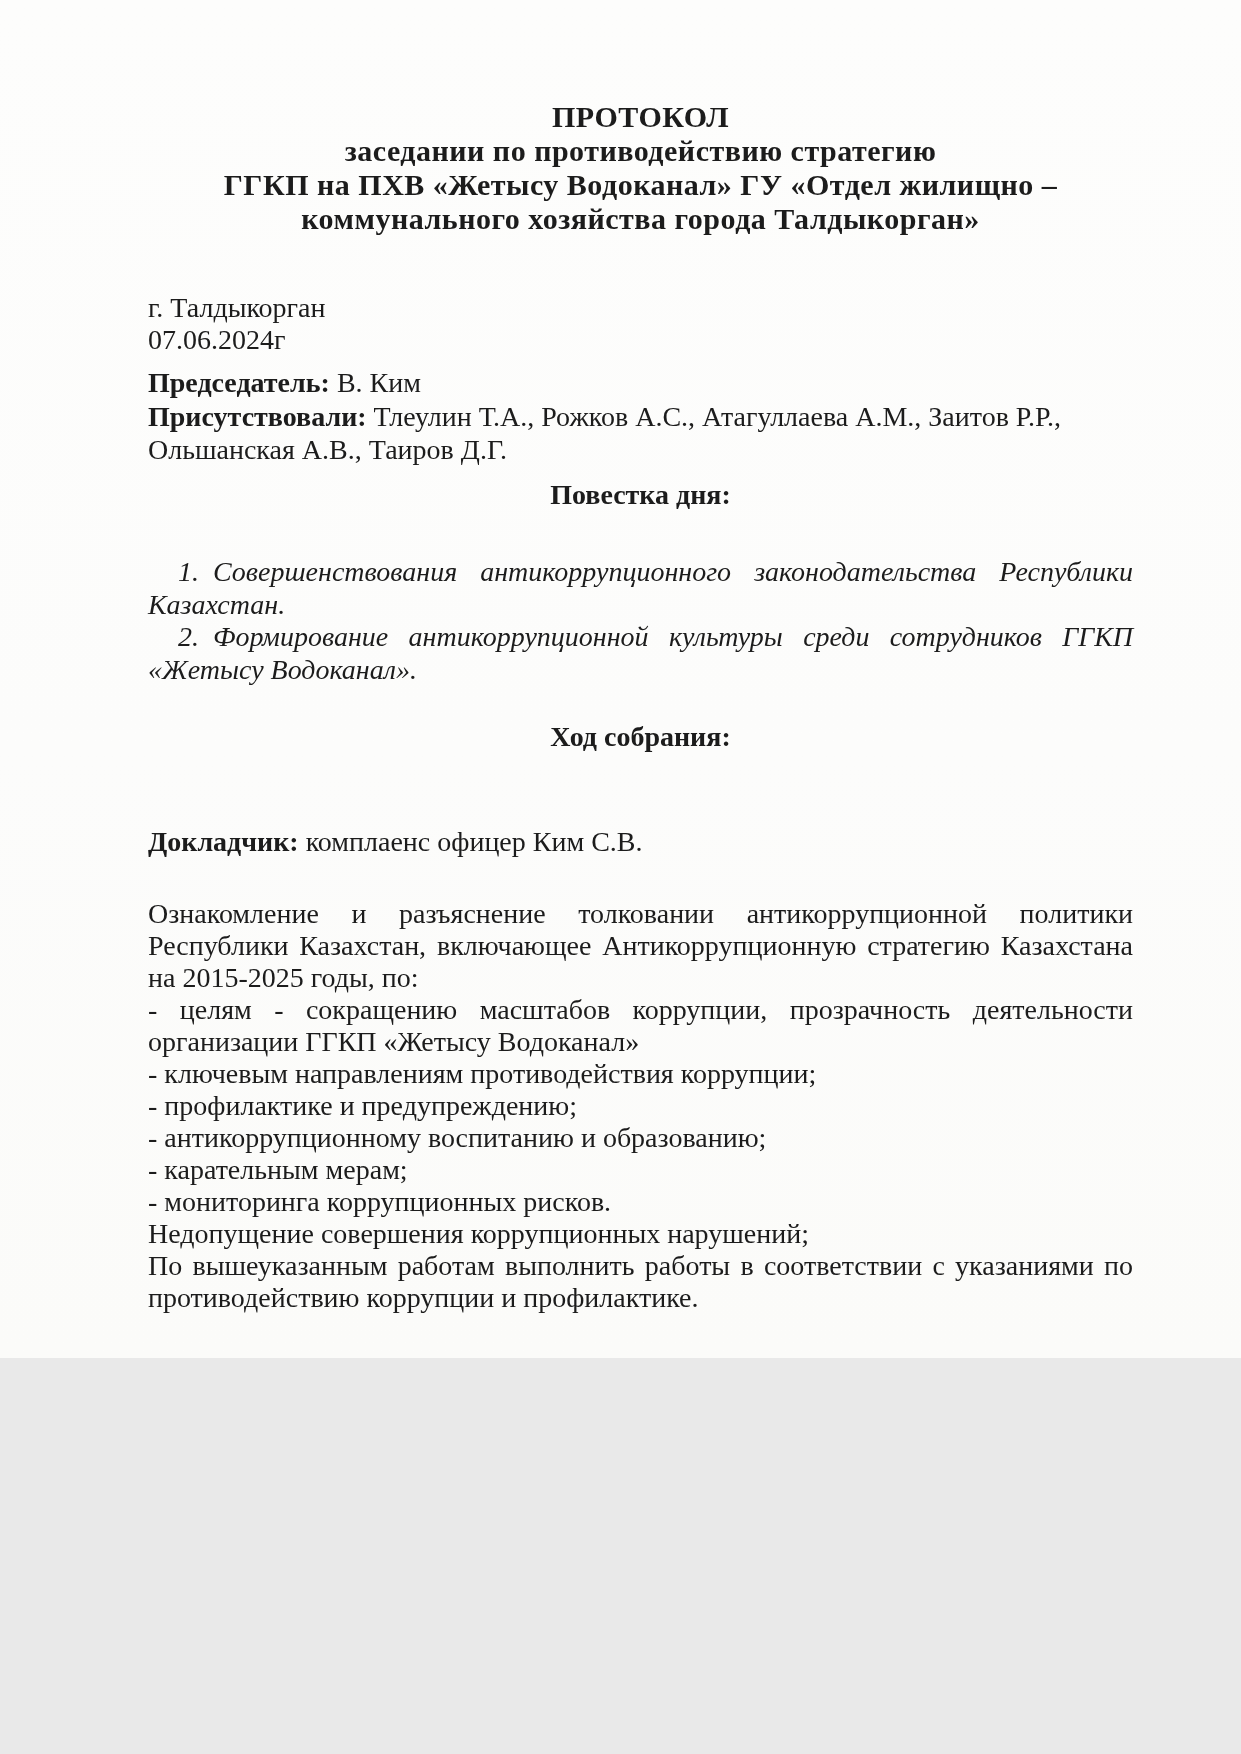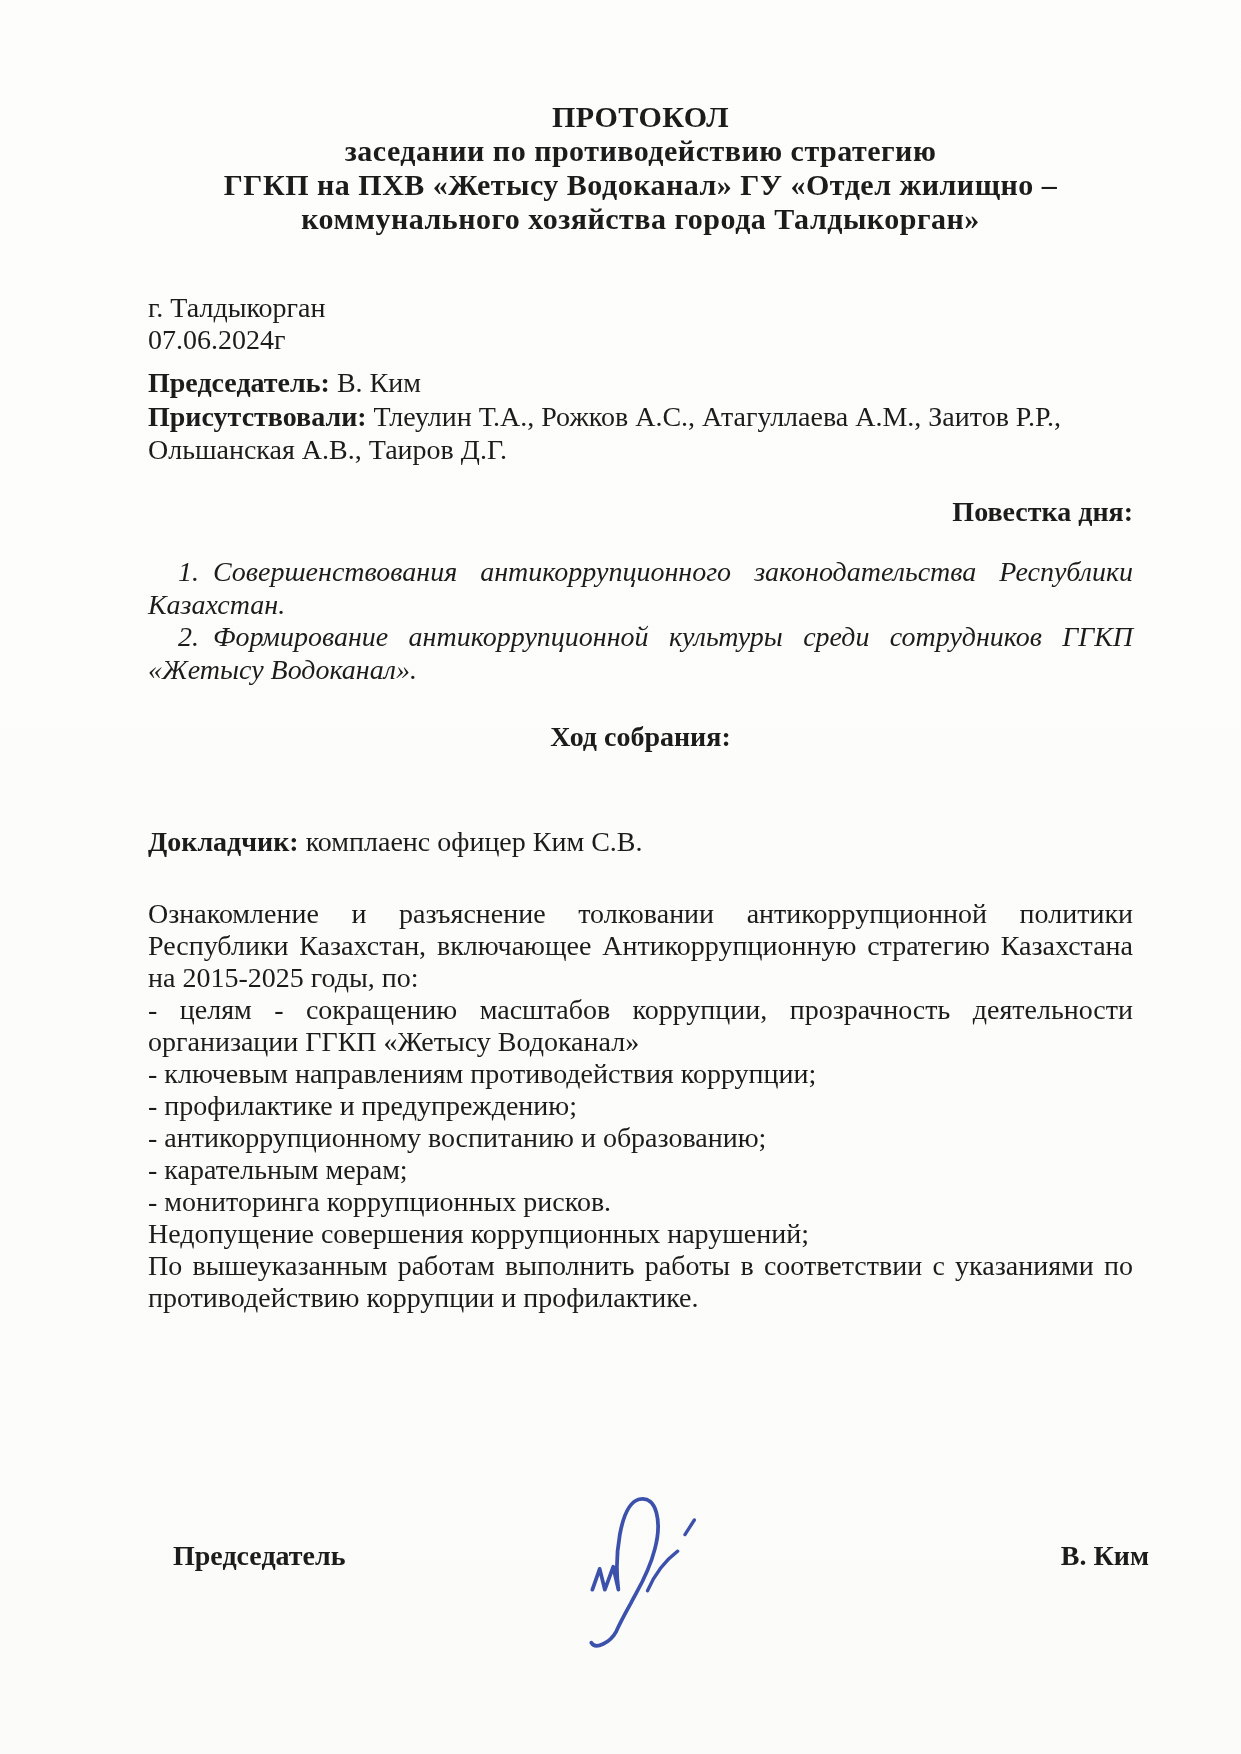--- a/index.html
+++ b/index.html
@@ -3,21 +3,21 @@
 <meta charset="utf-8">
 <style>
   html, body {
     margin: 0;
     padding: 0;
     background: #e9e9e9;
   }
   .page {
     position: relative;
     width: 1241px;
-    height: 1754px;
+    height: 1358px;
     margin: 0 auto;
     background: linear-gradient(180deg, #fdfdfc 0%, #fcfcfb 55%, #fbfbf9 100%);
     font-family: "Liberation Serif", "DejaVu Serif", serif;
     color: #1c1c1c;
     overflow: hidden;
   }
   .content {
     position: absolute;
     left: 148px;
     width: 985px;
@@ -58,21 +58,21 @@
   .people-block p { margin: 0; }
   .lbl { font-weight: bold; }
   
   .section-heading {
     position: absolute;
     width: 100%;
     text-align: center;
     font-weight: bold;
     font-size: 28px;
   }
-  .h-agenda { top: 496px; text-align: right; }
+  .h-agenda { top: 479px; }
   .h-course { top: 721px; }
   
   .agenda-block {
     position: absolute;
     top: 556px;
     width: 100%;
     font-size: 28px;
     line-height: 32.5px;
     text-align: justify;
   }

